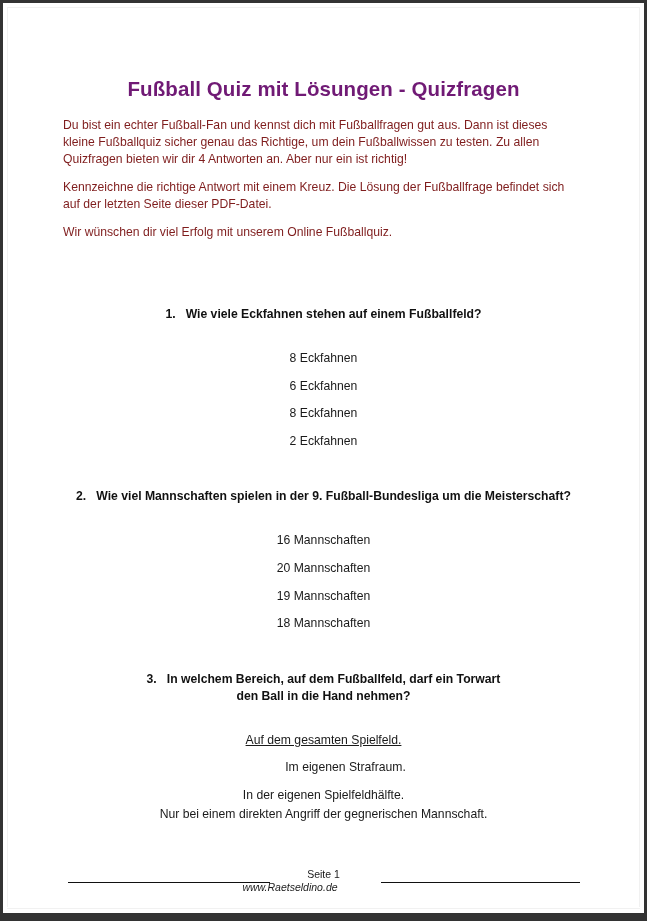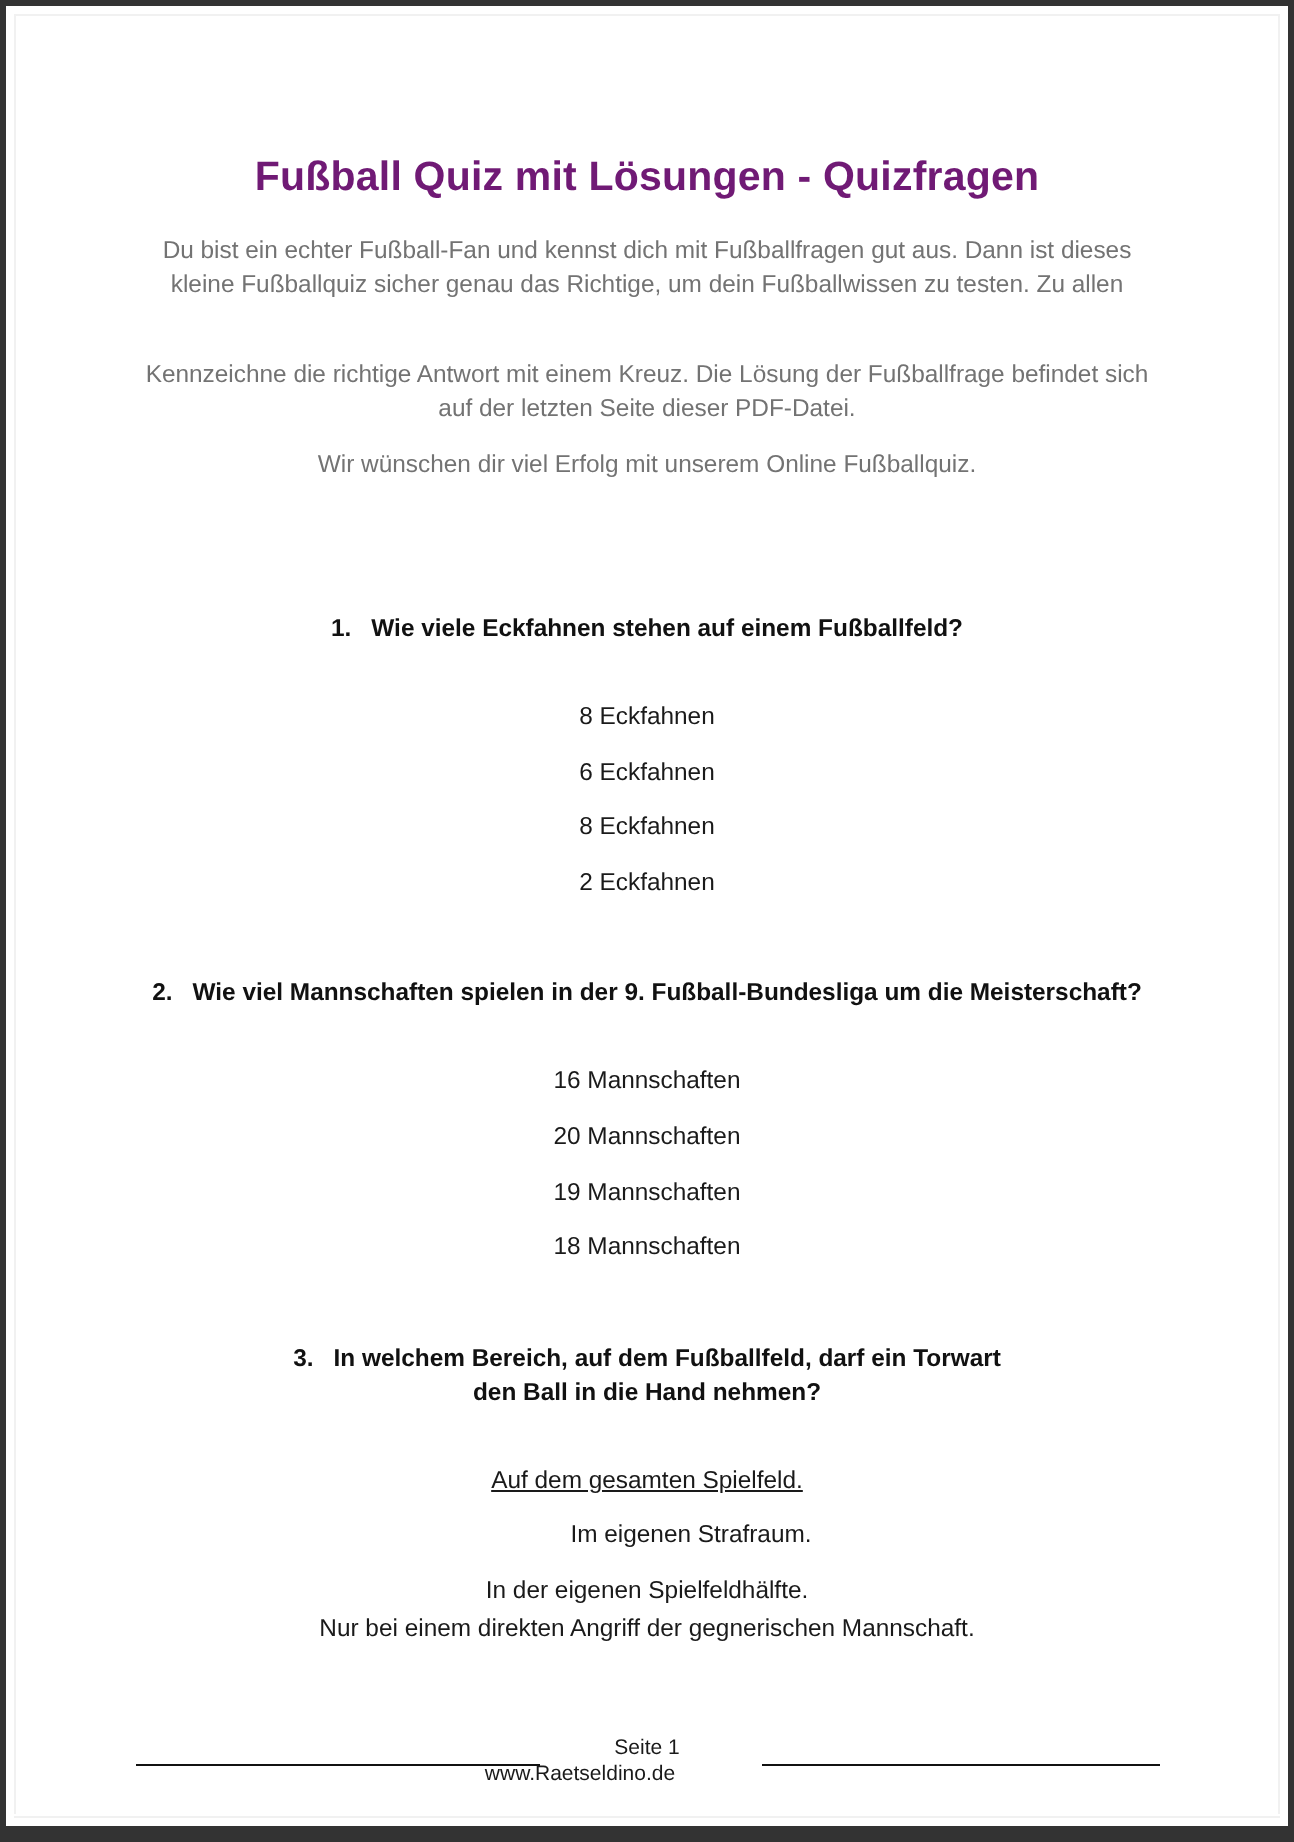--- a/index.html
+++ b/index.html
@@ -39,24 +39,23 @@
       text-align: center;
       font-size: 20.5px;
       font-weight: bold;
       color: #701a75;
       letter-spacing: 0.1px;
     }
     .intro {
       position: absolute;
       left: 60px;
       width: 521px;
-      text-align: center;
       font-size: 12.2px;
       line-height: 17px;
-      color: #737373;
+      color: #7f1d1d;
     }
     .intro.p1 { top: 114px; }
     .intro.p2 { top: 176px; }
     .intro.p3 { top: 221px; }
 
     .question {
       position: absolute;
       left: 0;
       width: 641px;
       text-align: center;
@@ -94,20 +93,21 @@
     }
     .footer-site {
       position: absolute;
       left: 0;
       width: 574px;
       top: 878px;
       text-align: center;
       font-size: 10.5px;
       color: #1a1a1a;
       line-height: 13px;
+      font-style: italic;
     }
     .footer-rule {
       position: absolute;
       top: 879px;
       height: 1px;
       background: #111111;
     }
     .footer-rule.left { left: 65px; width: 202px; }
     .footer-rule.right { left: 378px; width: 199px; }
   </style>
@@ -118,20 +118,21 @@
   <div class="guide v-left"></div>
   <div class="guide v-right"></div>
   <div class="guide h-top"></div>
   <div class="guide h-bottom"></div>
 
   <h1 class="title">Fußball Quiz mit Lösungen - Quizfragen</h1>
 
   <div class="intro p1">
     <div>Du bist ein echter Fußball-Fan und kennst dich mit Fußballfragen gut aus. Dann ist dieses</div>
     <div>kleine Fußballquiz sicher genau das Richtige, um dein Fußballwissen zu testen. Zu allen</div>
+    <div>Quizfragen bieten wir dir 4 Antworten an. Aber nur ein ist richtig!</div>
   </div>
   <div class="intro p2">
     <div>Kennzeichne die richtige Antwort mit einem Kreuz. Die Lösung der Fußballfrage befindet sich</div>
     <div>auf der letzten Seite dieser PDF-Datei.</div>
   </div>
   <div class="intro p3">
     <div>Wir wünschen dir viel Erfolg mit unserem Online Fußballquiz.</div>
   </div>
 
   <div class="question q1">

